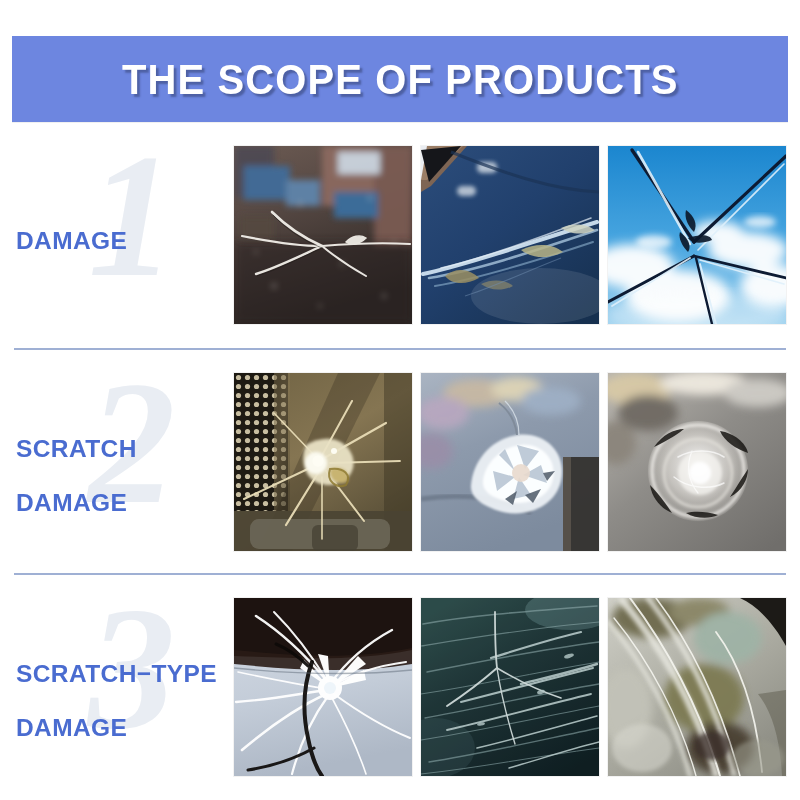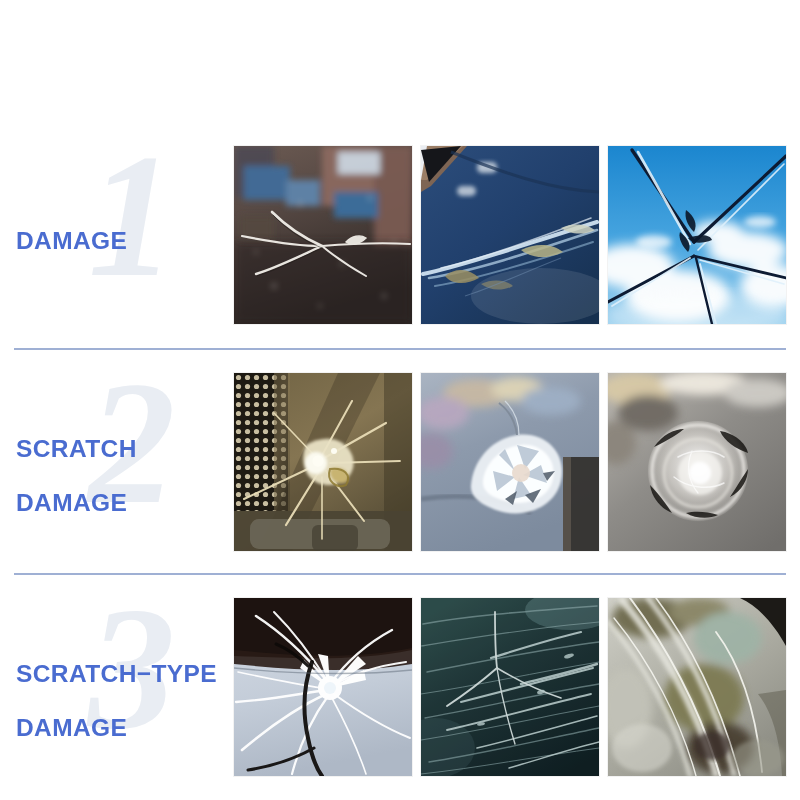--- a/index.html
+++ b/index.html
@@ -116,20 +116,23 @@
     background: #9fb0d4;
   }
   .div-1 { top: 348px; }
   .div-2 { top: 573px; }
 </style>
 </head>
 <body>
 
 <div class="page">
 
+  <div class="banner">
+    <div class="banner-title">THE SCOPE OF PRODUCTS</div>
+  </div>
 
   <div class="row row-1">
 
     <div class="label-block">
       <div class="watermark">1</div>
       <div class="label-text">
         <span class="l2">DAMAGE</span>
       </div>
     </div>
 

